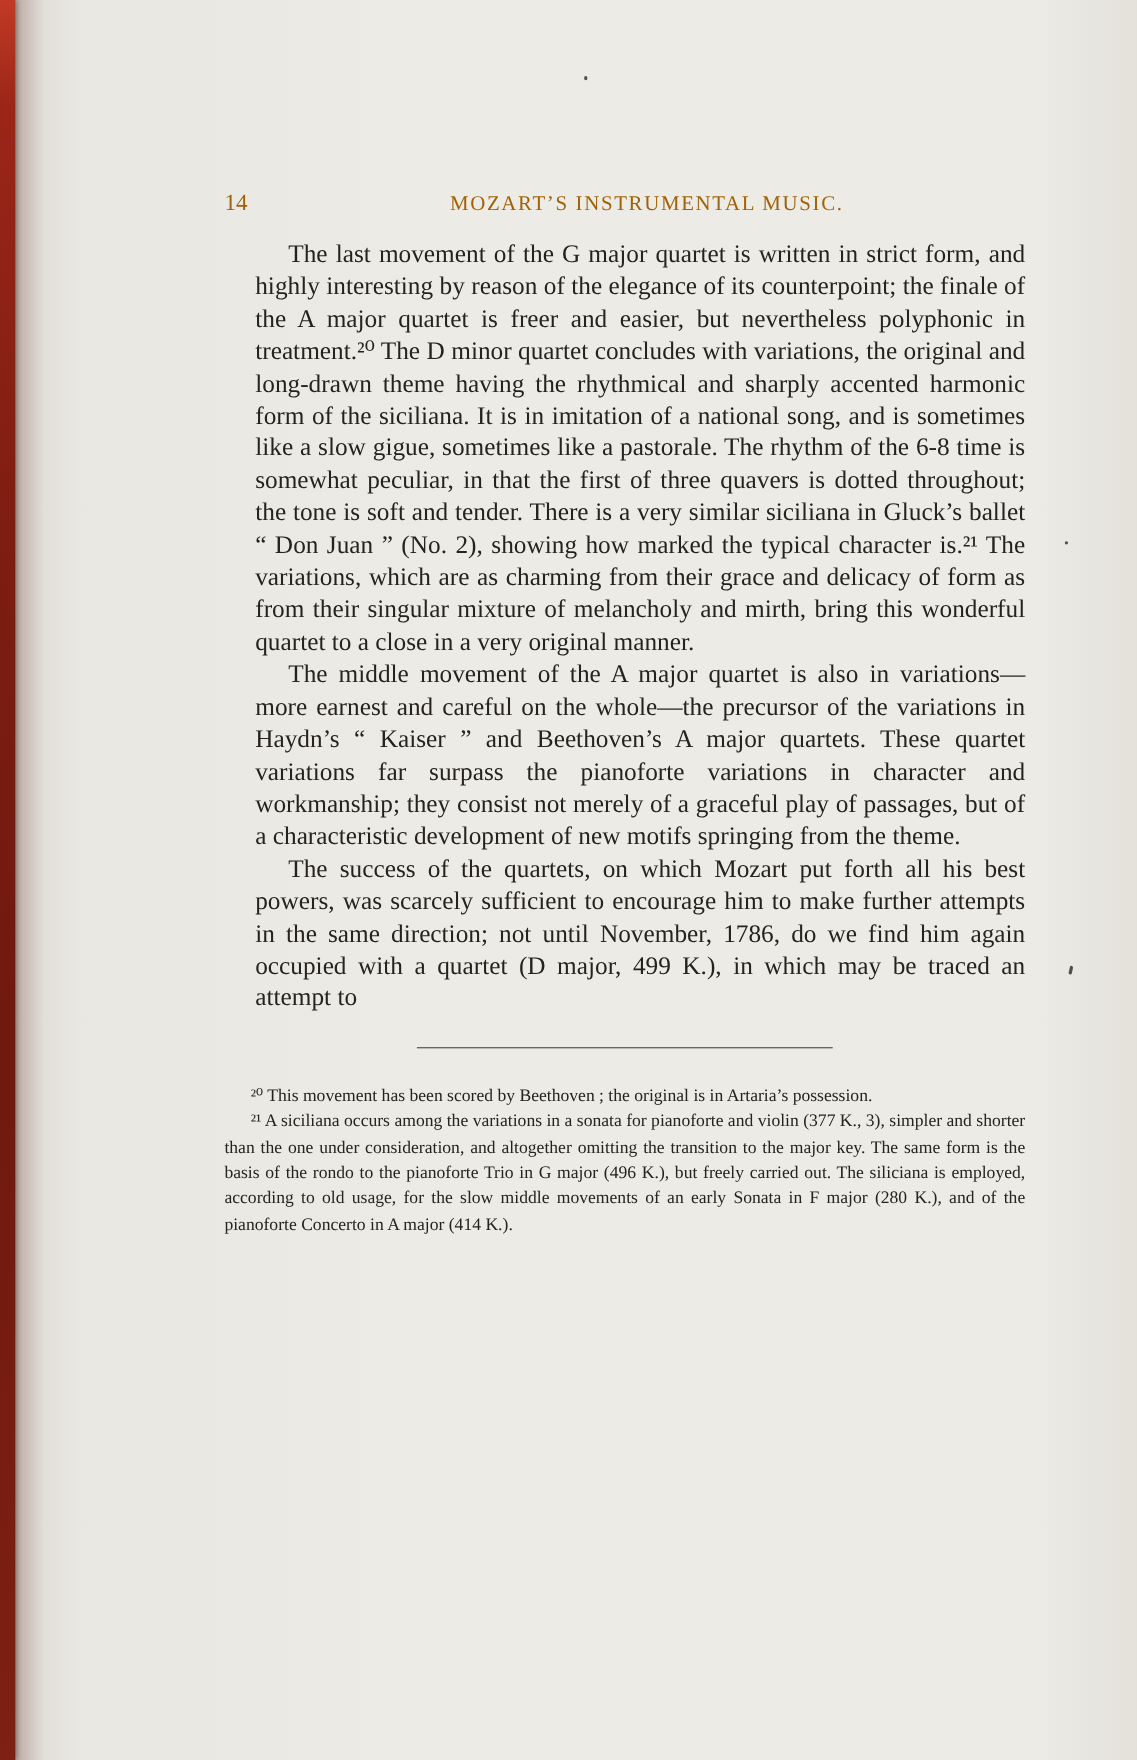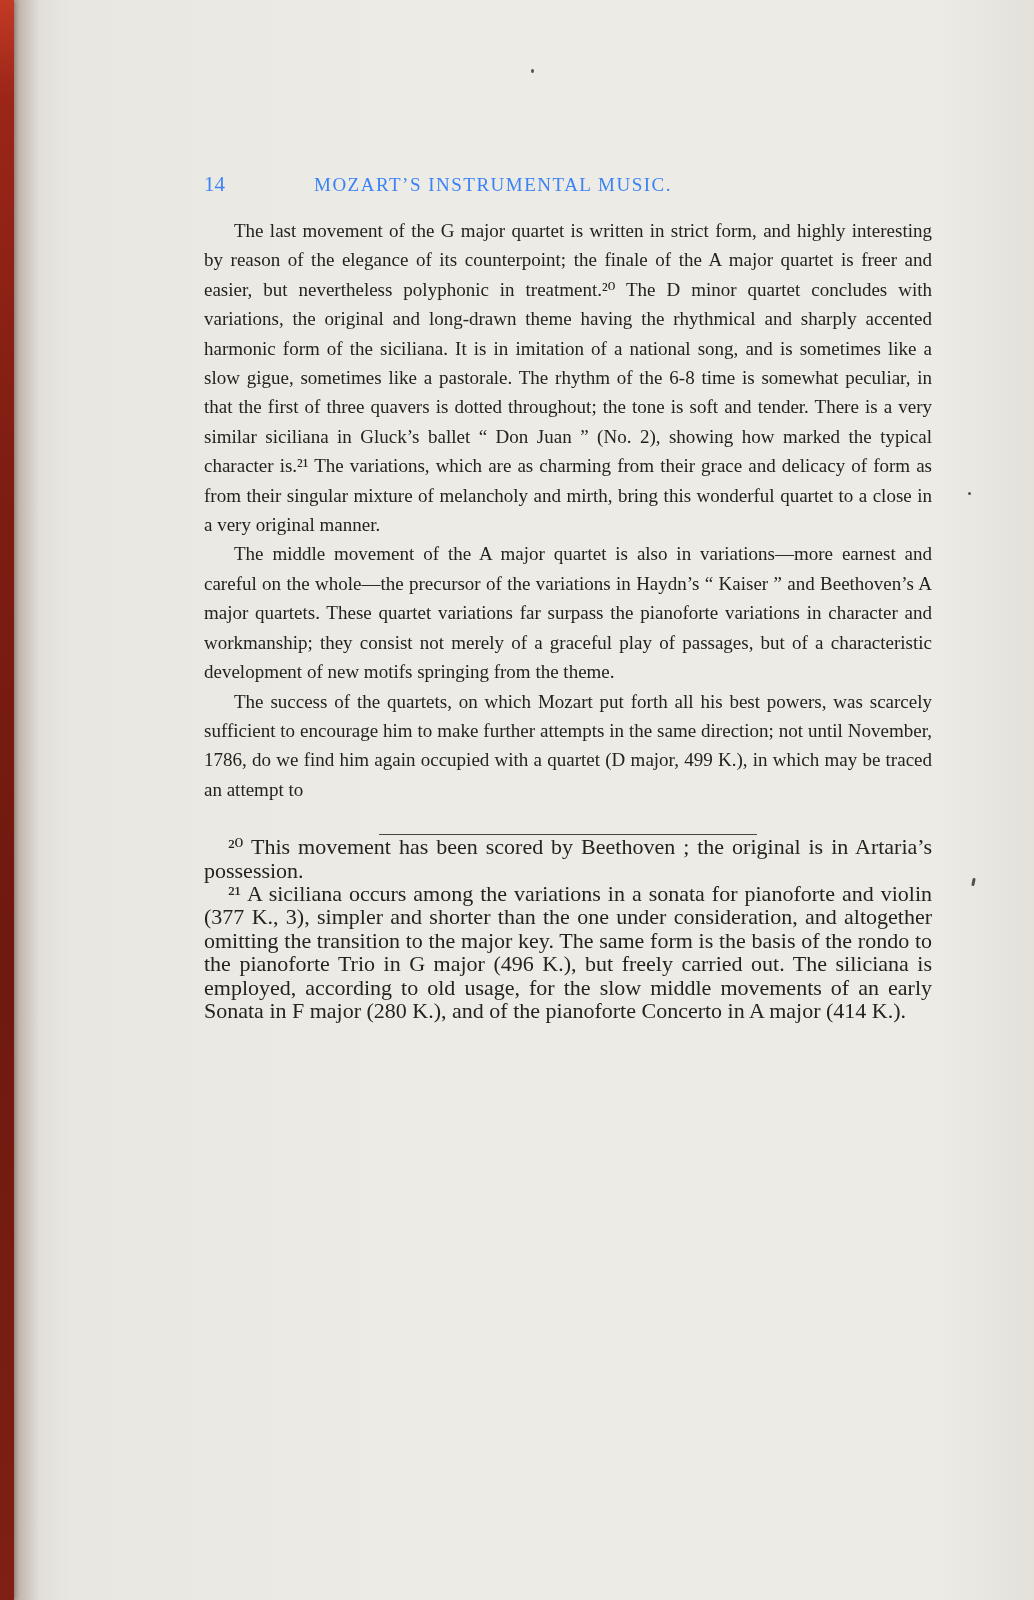--- a/index.html
+++ b/index.html
@@ -37,49 +37,52 @@
     left: 204px;
     top: 0;
     width: 728px;
   }
   .page-header {
     margin-top: 172px;
     display: flex;
     align-items: baseline;
     font-size: 19px;
     letter-spacing: 1.5px;
-    color: #3b82f6;
+    color: #a16207;
   }
   .page-num {
     width: 110px;
     font-size: 21px;
     letter-spacing: 0;
   }
   .running-title {
     flex: 1;
+    text-align: center;
     padding-right: 70px;
   }
   .body-text {
     margin-top: 19px;
-    font-size: 19px;
+    font-size: 23px;
     line-height: 29.4px;
     text-align: justify;
+    margin-left: 28px;
   }
   .body-text p {
     margin: 0;
     text-indent: 30px;
   }
   .footnote-rule {
     border: none;
     border-top: 1.5px solid #4a463f;
     width: 378px;
     margin: 30px auto 0 auto;
   }
   .footnotes {
-    font-size: 22px;
+    margin-top: 32px;
+    font-size: 16px;
     line-height: 23.4px;
     text-align: justify;
   }
   .footnotes p {
     margin: 0;
     text-indent: 24px;
   }
   .artifact {
     position: absolute;
     background: #55504a;

